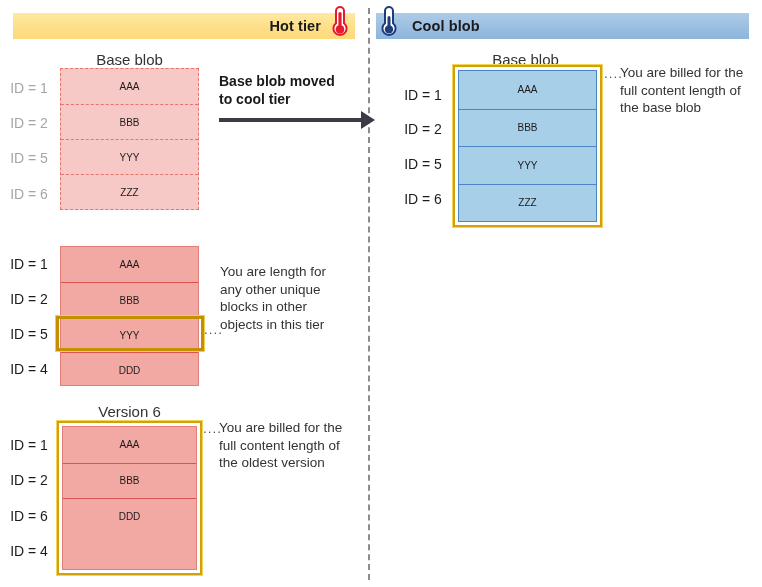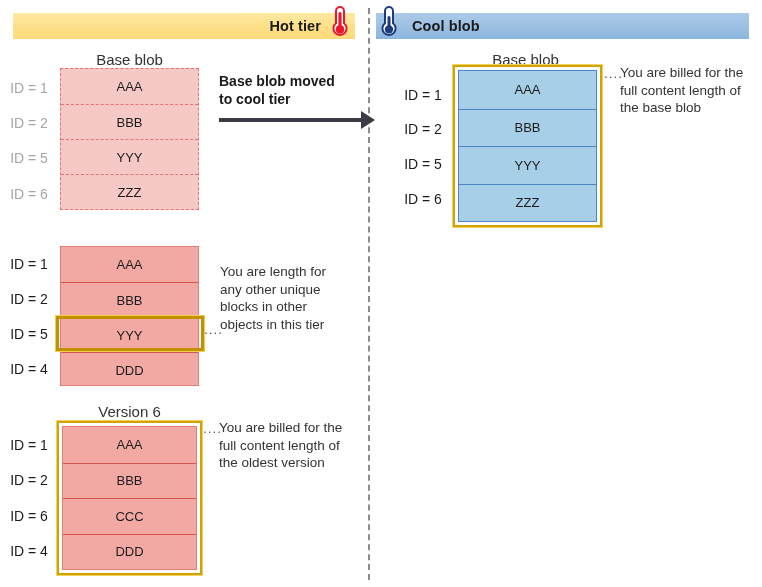--- a/index.html
+++ b/index.html
@@ -74,21 +74,21 @@
 
   .stack {
     position: absolute;
     box-sizing: border-box;
   }
   .row {
     box-sizing: border-box;
     display: flex;
     align-items: center;
     justify-content: center;
-    font-size: 13px;
+    font-size: 10px;
     color: #1c1c1c;
     position: relative;
   }
 
   
   .stack.dashed {
     border: 1px dashed #e8736b;
     background: #f7c9c6;
   }
   .stack.dashed .row + .row {
@@ -270,21 +270,20 @@
 <div class="group-title" style="left:60px; top:403px; width:139px;">Version 6</div>
 
 <div class="idlabel dark" style="left:4px; top:437px; width:50px;">ID = 1</div>
 <div class="idlabel dark" style="left:4px; top:472px; width:50px;">ID = 2</div>
 <div class="idlabel dark" style="left:4px; top:508px; width:50px;">ID = 6</div>
 <div class="idlabel dark" style="left:4px; top:543px; width:50px;">ID = 4</div>
 
 <div class="stack pink" style="left:62px; top:426px; width:135px; height:144px;">
   <div class="row" style="height:35.5px;">AAA</div>
   <div class="row" style="height:35.5px;">BBB</div>
-  <div class="row" style="height:35.5px;">CCC</div>
   <div class="row" style="height:35.5px;">DDD</div>
 </div>
 <div class="goldframe" style="left:57px; top:421px; width:145px; height:154px;"></div>
 
 <div class="note-dots" style="left:203px; top:421px;">....</div>
 <div class="note" style="left:219px; top:419px; width:150px;">You are billed for the
 full content length of
 the oldest version</div>
 
 </body></html>

